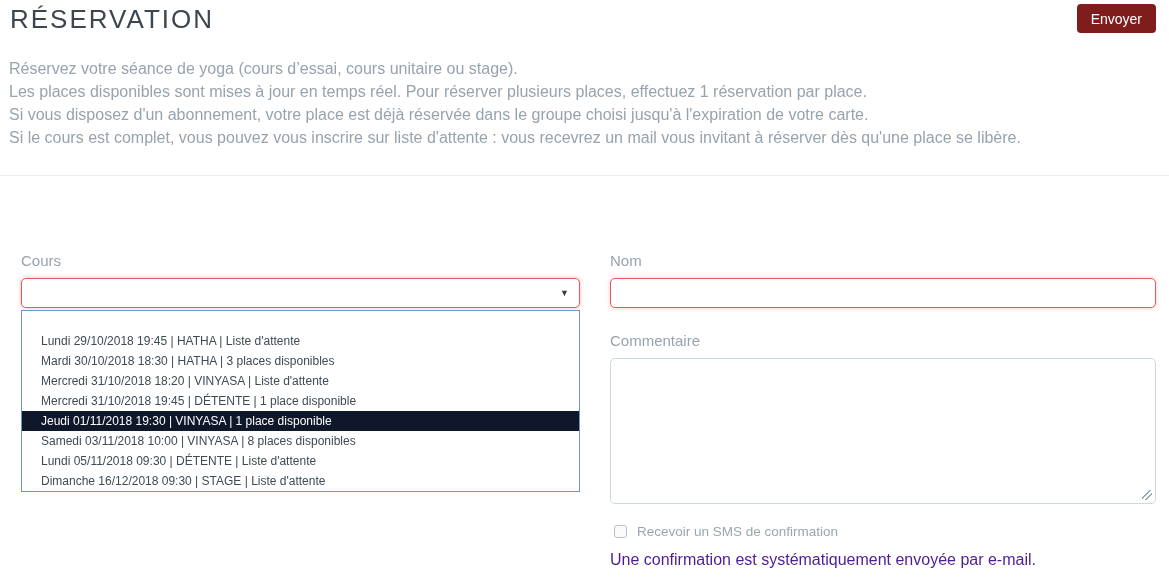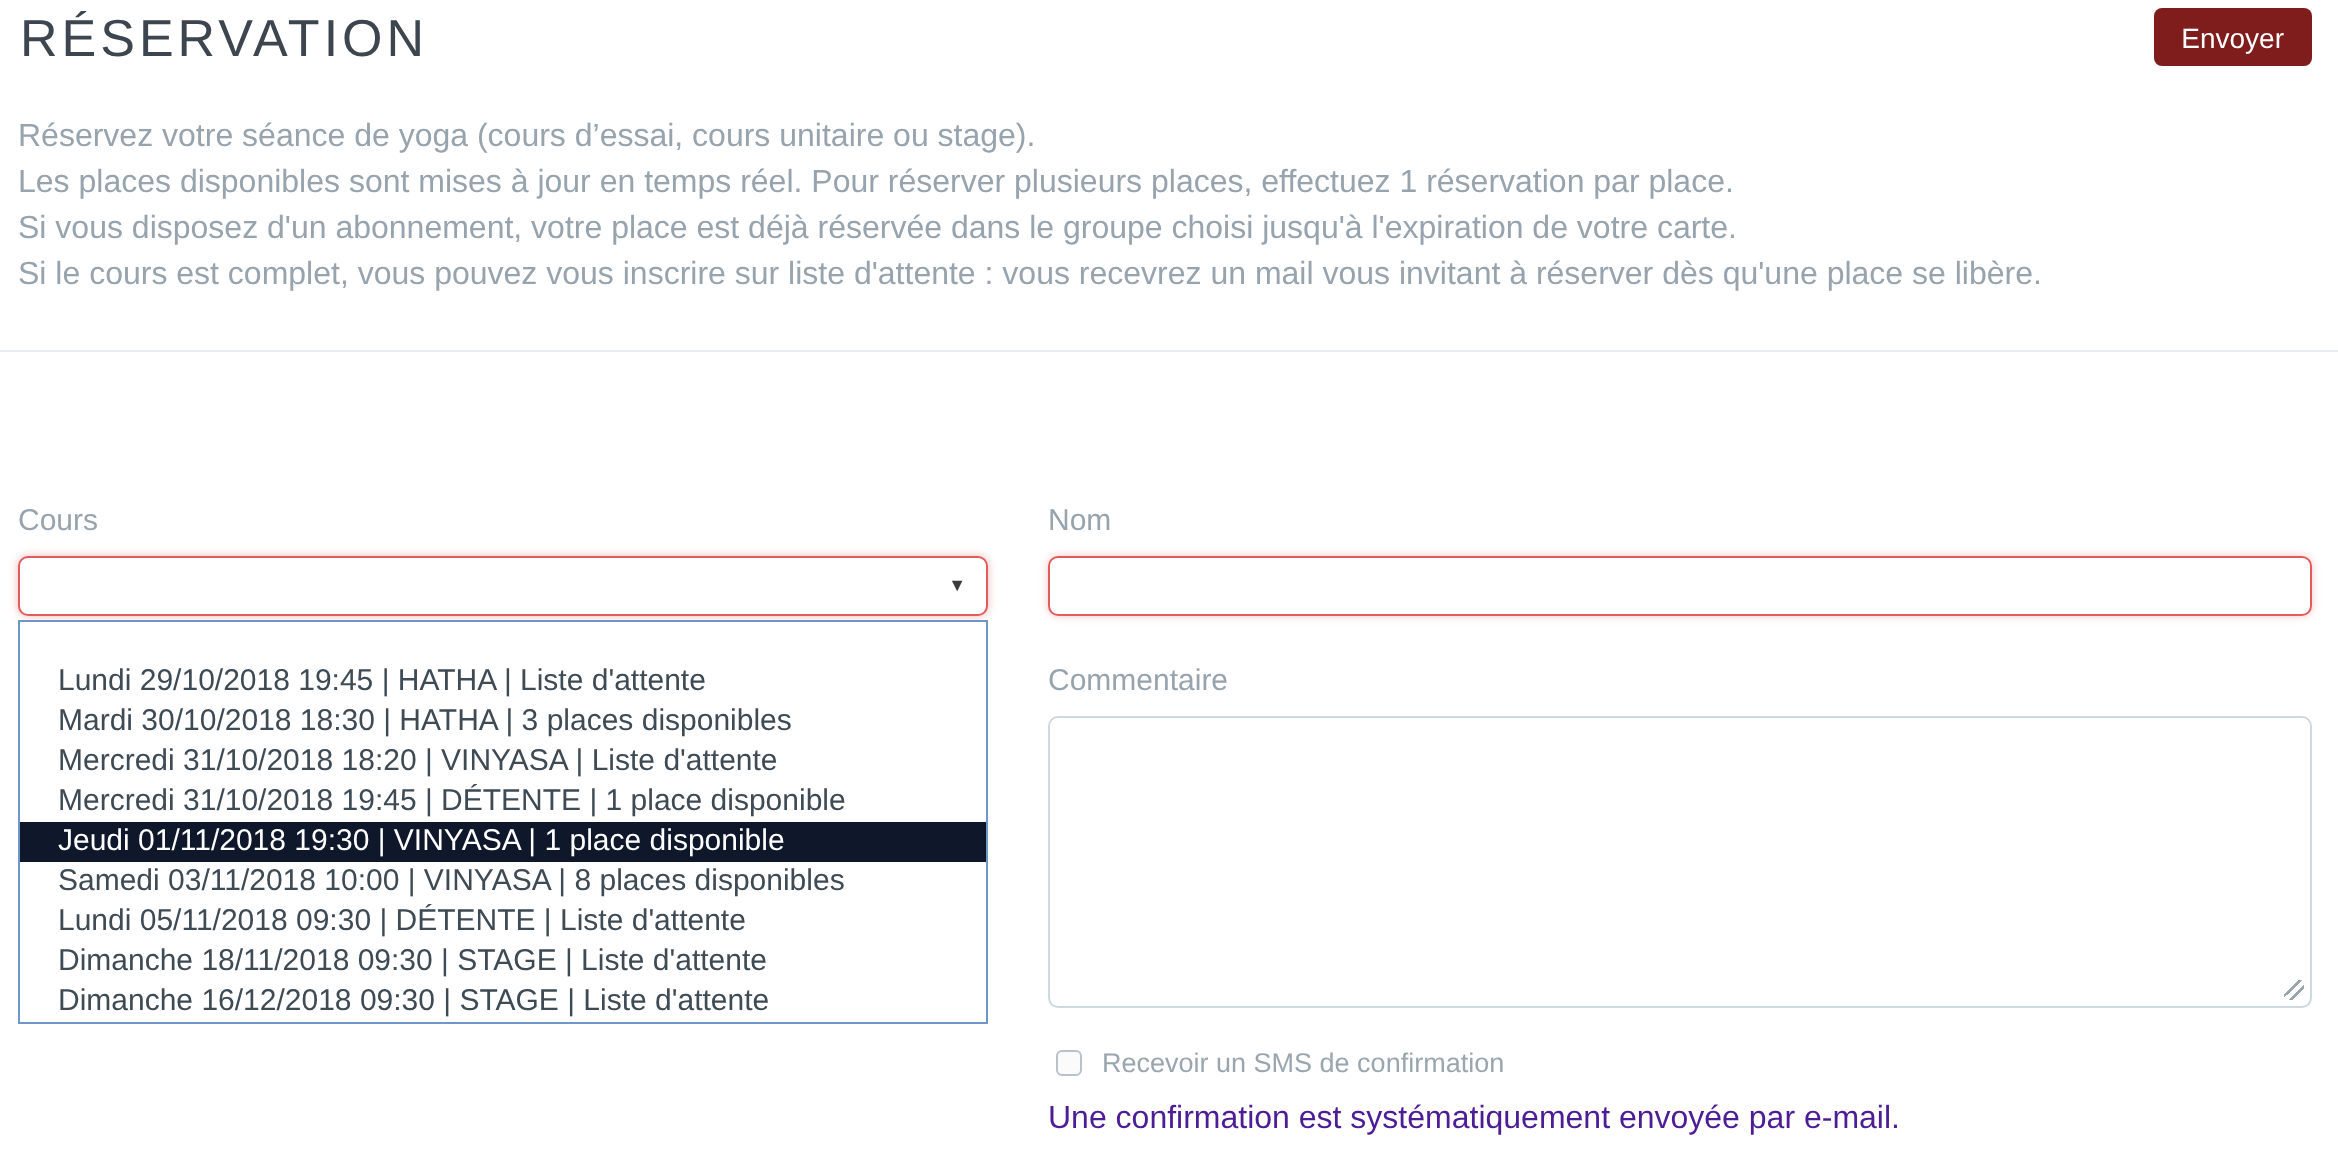--- a/index.html
+++ b/index.html
@@ -30,21 +30,21 @@
 
   
   .intro { margin-top: 22px; color: #97a3ad; font-size: 16px; line-height: 23px; }
   .intro div { white-space: nowrap; }
 
   
   .divider { border: none; border-top: 1px solid #e6edf2; margin: 26px -13px 0 -9px; }
 
   
   .form-area { display: flex; margin-top: 76px; }
-  .col-left  { width: 485px; margin-right: 30px; }
+  .col-left  { width: 559px; margin-right: 30px; margin-left: 12px; }
   .col-right { flex: 1; }
 
   .field-label {
     display: block; color: #97a3ad; font-size: 15px;
     line-height: 18px; margin-bottom: 8px;
   }
 
   
   .select-wrap { position: relative; }
   .select-box {
@@ -63,21 +63,21 @@
   
   .dropdown {
     position: absolute; top: 32px; left: 0; width: 100%;
     background: #ffffff;
     border: 1px solid #6e96c8;
     z-index: 10;
   }
   .option {
     height: 20px; line-height: 20px;
     padding-left: 19px;
-    font-size: 15px; color: #3e4a54;
+    font-size: 12px; color: #3e4a54;
     white-space: nowrap; overflow: hidden;
     cursor: default;
   }
   .option.selected { background: #0f172a; color: #ffffff; }
 
   
   .text-input {
     width: 100%; height: 30px;
     border: 1px solid #e15d5d; border-radius: 5px;
     box-shadow: 0 0 4px rgba(225, 93, 93, 0.35);
@@ -146,21 +146,20 @@
         <div class="dropdown">
 
         <div class="option"></div>
             <div class="option">Lundi 29/10/2018 19:45 | HATHA | Liste d'attente</div>
             <div class="option">Mardi 30/10/2018 18:30 | HATHA | 3 places disponibles</div>
             <div class="option">Mercredi 31/10/2018 18:20 | VINYASA | Liste d'attente</div>
             <div class="option">Mercredi 31/10/2018 19:45 | DÉTENTE | 1 place disponible</div>
             <div class="option selected">Jeudi 01/11/2018 19:30 | VINYASA | 1 place disponible</div>
             <div class="option">Samedi 03/11/2018 10:00 | VINYASA | 8 places disponibles</div>
             <div class="option">Lundi 05/11/2018 09:30 | DÉTENTE | Liste d'attente</div>
-            <div class="option">Dimanche 18/11/2018 09:30 | STAGE | Liste d'attente</div>
             <div class="option">Dimanche 16/12/2018 09:30 | STAGE | Liste d'attente</div>
           </div>
       </div>
     </div>
 
     <div class="col-right">
       <label class="field-label">Nom</label>
       <input class="text-input" type="text" value="" style="">
 
       <label class="field-label comment-label">Commentaire</label>

